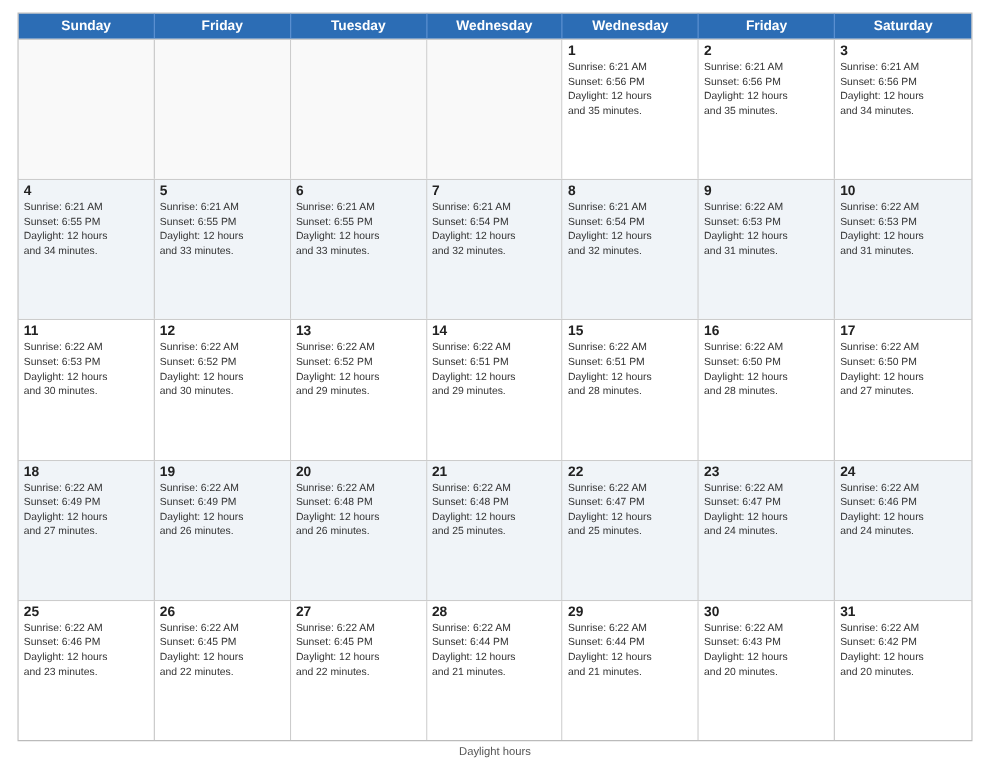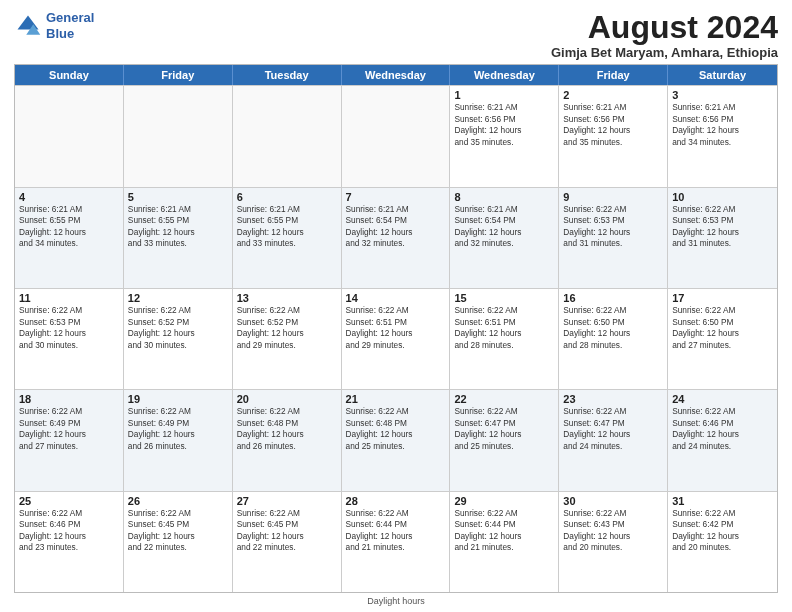--- a/index.html
+++ b/index.html
@@ -109,37 +109,20 @@
       font-size: 9px;
       color: #555;
       padding: 3px 0 0 0;
       text-align: center;
     }
   </style>
 </head>
 <body>
 
 <div class="page">
-  <div class="header">
-    <div class="logo">
-
-      <svg class="logo-icon" viewBox="0 0 32 32" xmlns="http://www.w3.org/2000/svg">
-        <polygon points="16,4 28,20 4,20" fill="#2c6db5"></polygon>
-        <polygon points="22,14 30,26 14,26" fill="#5a9fd4"></polygon>
-      </svg>
-      <div class="logo-text">
-        <span>General</span><br>
-        <span>Blue</span>
-      </div>
-    </div>
-    <div class="title-block">
-      <div class="main-title">August 2024</div>
-      <div class="subtitle">Gimja Bet Maryam, Amhara, Ethiopia</div>
-    </div>
-  </div>
 
   <div class="calendar">
     <div class="cal-header-row">
 
     <div class="cal-header-cell">Sunday</div>
         <div class="cal-header-cell">Friday</div>
         <div class="cal-header-cell">Tuesday</div>
         <div class="cal-header-cell">Wednesday</div>
         <div class="cal-header-cell">Wednesday</div>
         <div class="cal-header-cell">Friday</div>

